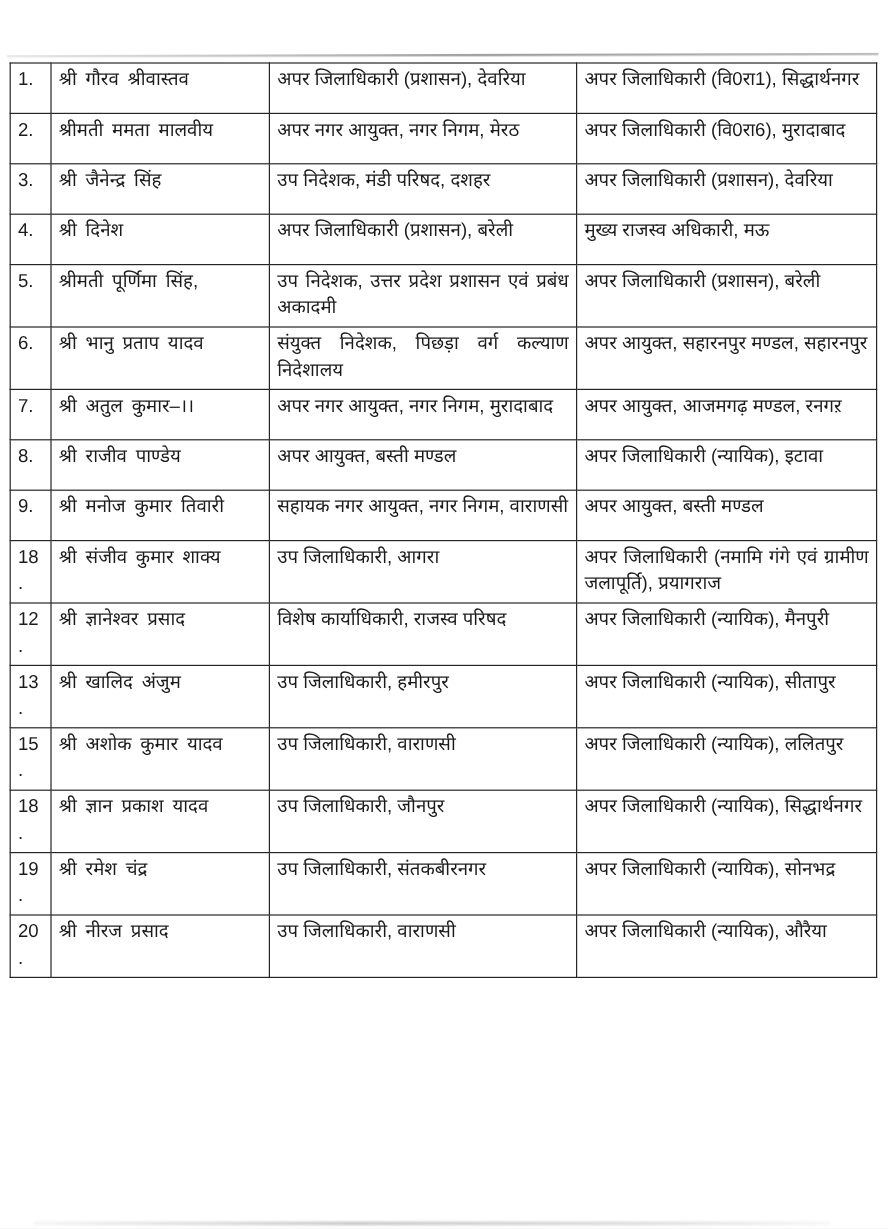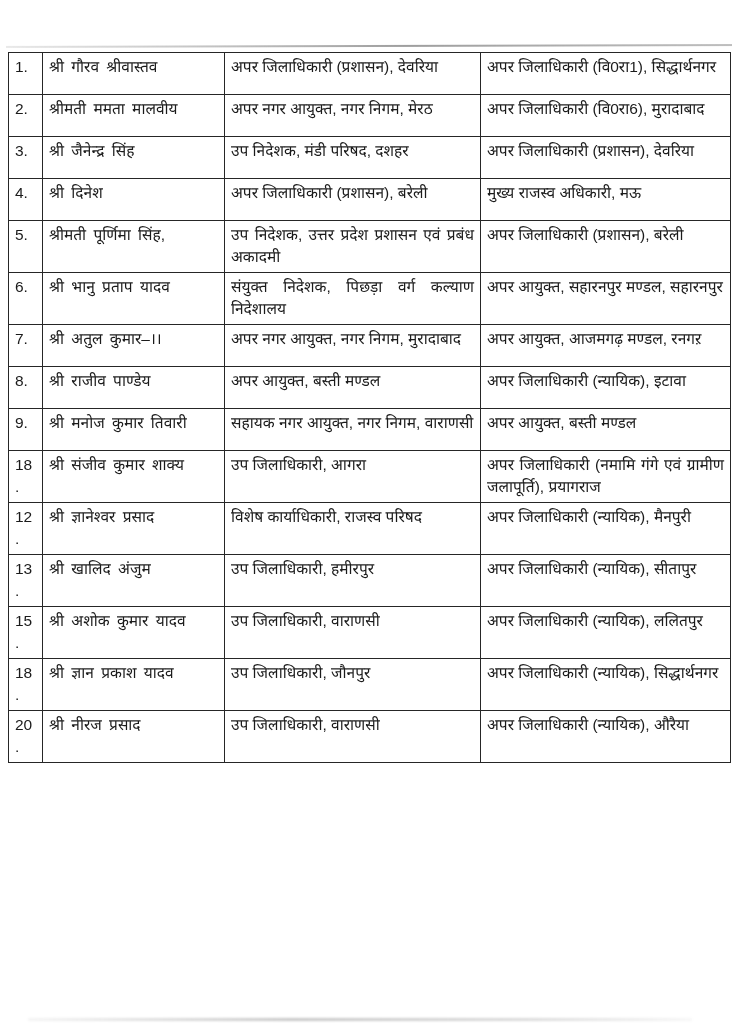--- a/index.html
+++ b/index.html
@@ -165,20 +165,26 @@
           <td class="col-current_posting">उप जिलाधिकारी, वाराणसी</td>
           <td class="col-new_posting">अपर जिलाधिकारी (न्यायिक), ललितपुर</td>
         </tr>
         <tr>
           <td class="col-serial">18.</td>
           <td class="col-name">श्री ज्ञान प्रकाश यादव</td>
           <td class="col-current_posting">उप जिलाधिकारी, जौनपुर</td>
           <td class="col-new_posting">अपर जिलाधिकारी (न्यायिक), सिद्धार्थनगर</td>
         </tr>
         <tr>
+          <td class="col-serial">19.</td>
+          <td class="col-name">श्री रमेश चंद्र</td>
+          <td class="col-current_posting">उप जिलाधिकारी, संतकबीरनगर</td>
+          <td class="col-new_posting">अपर जिलाधिकारी (न्यायिक), सोनभद्र</td>
+        </tr>
+        <tr>
           <td class="col-serial">20.</td>
           <td class="col-name">श्री नीरज प्रसाद</td>
           <td class="col-current_posting">उप जिलाधिकारी, वाराणसी</td>
           <td class="col-new_posting">अपर जिलाधिकारी (न्यायिक), औरैया</td>
         </tr>
       </tbody>
   </table>
 
   <div class="artifact artifact-bottom"></div>
 </div>

